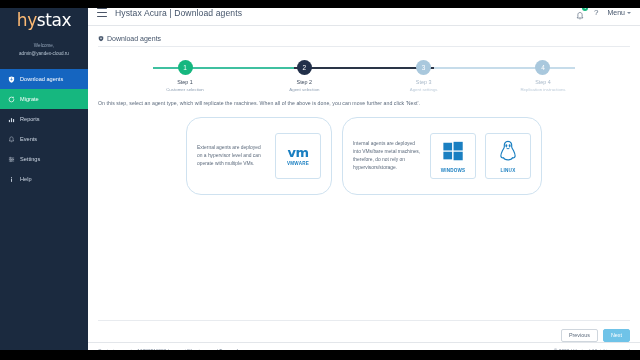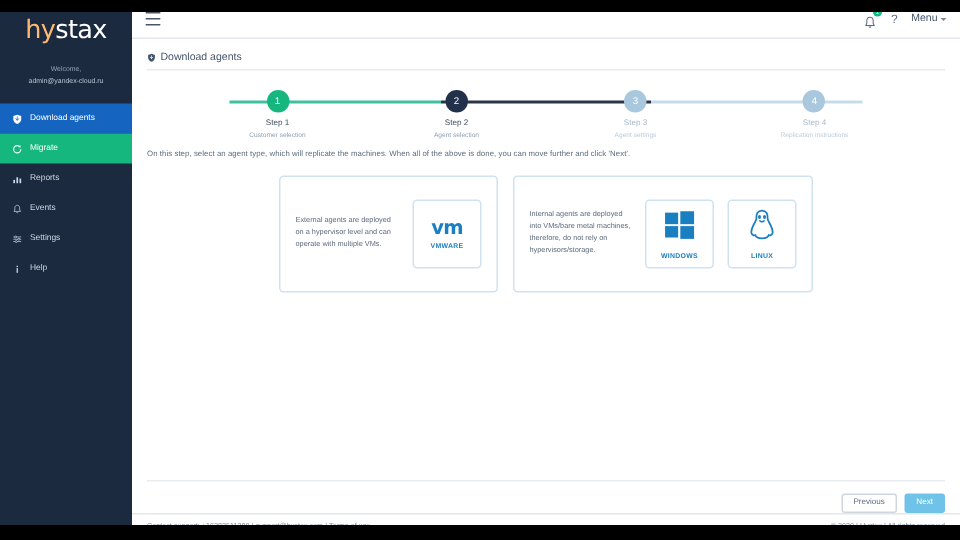--- a/index.html
+++ b/index.html
@@ -266,21 +266,21 @@
   }
   
   .cards {
     margin-top: 11px;
     display: flex;
     justify-content: center;
     gap: 10px;
   }
   .card {
     border: 1px solid #cfe2f0;
-    border-radius: 3px;
+    border-radius: 15px;
     background: #fff;
     display: flex;
     align-items: center;
     padding: 9px 10px;
     box-sizing: border-box;
     gap: 9px;
   }
   .card.external { width: 146px; height: 78px; }
   .card.internal { width: 200px; height: 78px; }
   .card-text {
@@ -460,20 +460,21 @@
   </div>
 
   <div class="main">
 
     <div class="topbar">
       <div class="burger">
         <span></span>
         <span></span>
         <span></span>
       </div>
+      <div class="topbar-title">Hystax Acura | Download agents</div>
 
       <div class="topbar-right">
         <div class="bell-wrap">
           <span>
             <svg width="10" height="10" viewBox="0 0 16 16">
                 <path d="M8 2.4 C5.9 2.4 4.6 3.8 4.6 5.9 V9 L3.4 11.1 H12.6 L11.4 9 V5.9 C11.4 3.8 10.1 2.4 8 2.4 Z" stroke="#5b6b7f" stroke-width="1.1" fill="none" stroke-linejoin="round"></path>
                 <path d="M6.9 12.3 A1.2 1.2 0 0 0 9.1 12.3" stroke="#5b6b7f" stroke-width="1.1" fill="none"></path>
               </svg>
           </span>
           <span class="badge">1</span>

